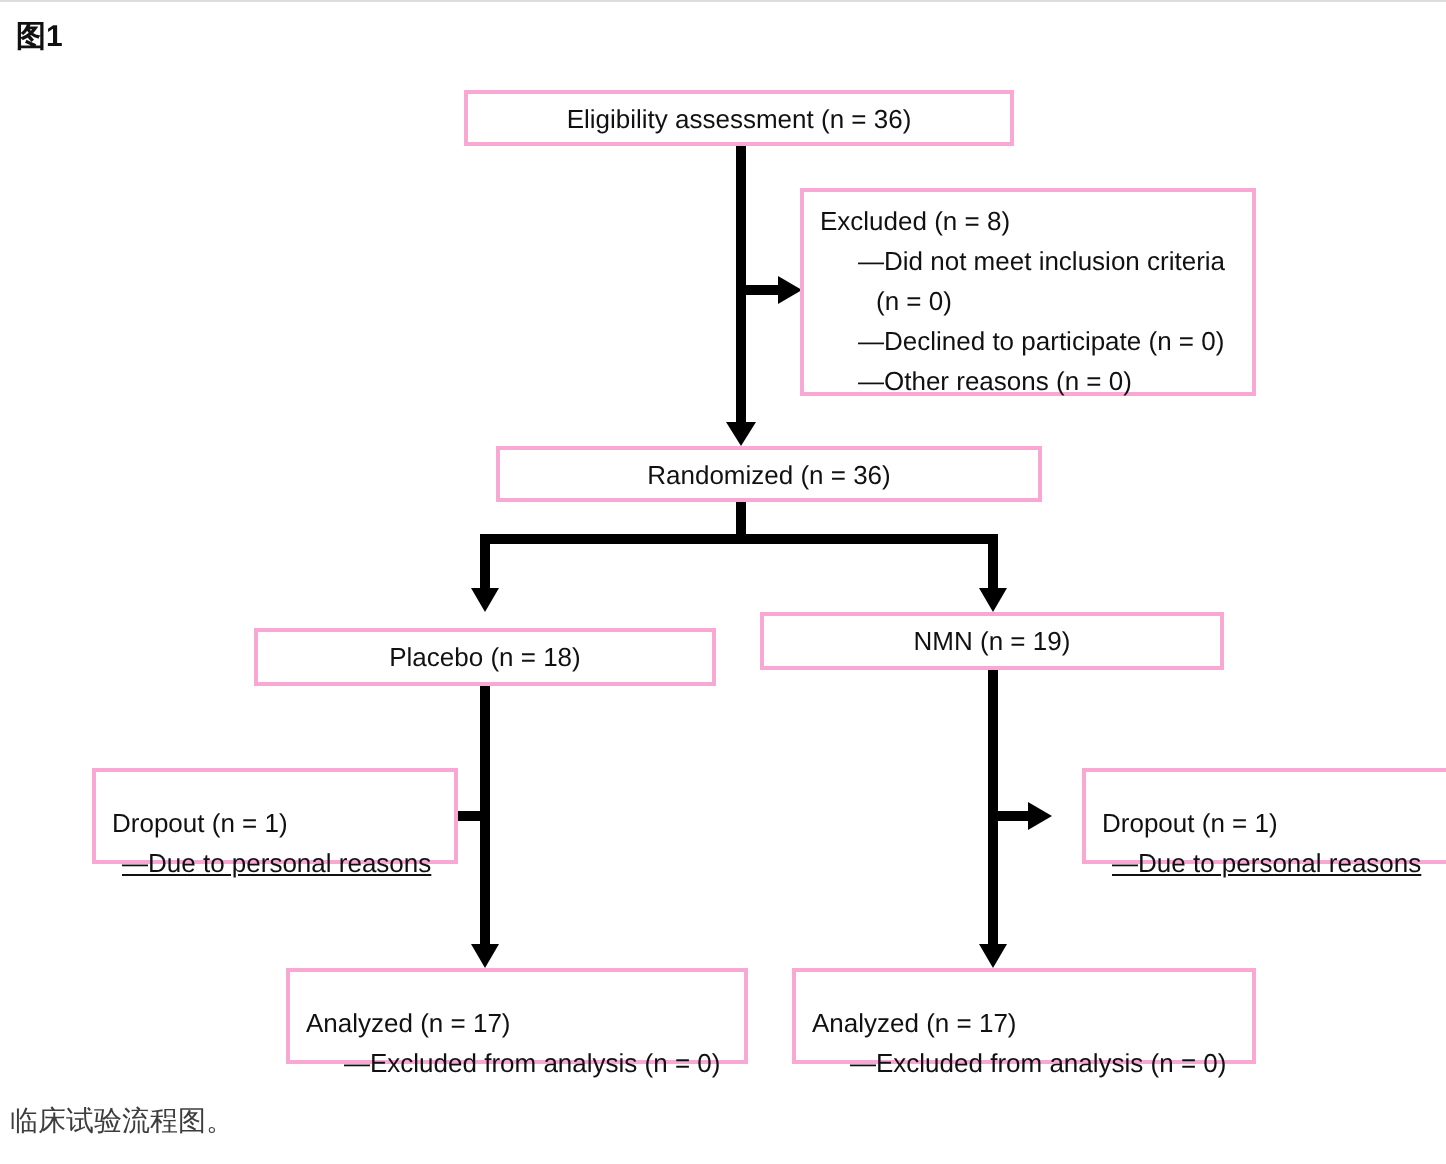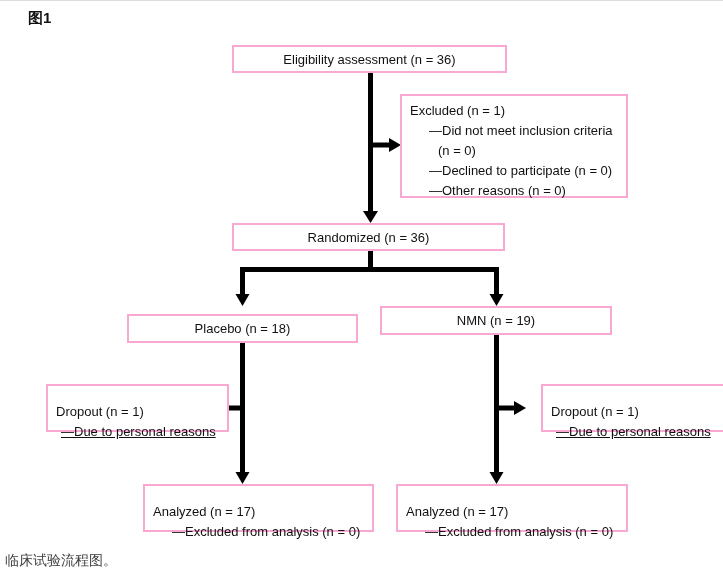--- a/index.html
+++ b/index.html
@@ -3,21 +3,21 @@
 <meta charset="utf-8">
 <style>
   html,body { margin:0; padding:0; background:#ffffff; }
   #canvas {
     position:relative; width:723px; height:582px; background:#ffffff;
     font-family:"Liberation Sans", sans-serif; overflow:hidden;
     border-top:1px solid #ddd;
   }
   .fig-label {
     position:absolute; left:8px; top:8px;
-    font-size:15px; font-weight:bold; color:#111;margin-left:20px;
+    font-size:15px; font-weight:bold; color:#111;
   }
   .caption {
     position:absolute; left:5px; top:551px;
     font-size:14px; color:#3d3d3d;
   }
   .box {
     position:absolute; background:#fff; border:2px solid #f9a8d4;
     box-sizing:border-box; font-size:13px; color:#111;
   }
   .box.center { display:flex; align-items:center; justify-content:center; text-align:center; }
@@ -63,28 +63,28 @@
 
     <line x1="494" y1="407" x2="514" y2="407"></line>
     <polygon points="514,400 514,414 526,407"></polygon>
   </svg>
 
   <div class="box center" style="left:232px; top:44px; width:275px; height:28px;">
     <span>Eligibility assessment (n = 36)</span>
   </div>
 
   <div class="box excluded-box" style="left:400px; top:93px; width:228px; height:104px; padding-left:8px;">
-    <div>Excluded (n = 1)</div>
+    <div>Excluded (n = 8)</div>
     <div class="ind1">—Did not meet inclusion criteria</div>
     <div class="ind2">(n = 0)</div>
     <div class="ind1">—Declined to participate (n = 0)</div>
     <div class="ind1">—Other reasons (n = 0)</div>
   </div>
 
-  <div class="box center" style="left:232px; top:222px; width:273px; height:28px;">
+  <div class="box center" style="left:248px; top:222px; width:273px; height:28px;">
     <span>Randomized (n = 36)</span>
   </div>
 
   <div class="box center" style="left:127px; top:313px; width:231px; height:29px;">
     <span>Placebo (n = 18)</span>
   </div>
 
   <div class="box center" style="left:380px; top:305px; width:232px; height:29px;">
     <span>NMN (n = 19)</span>
   </div>

